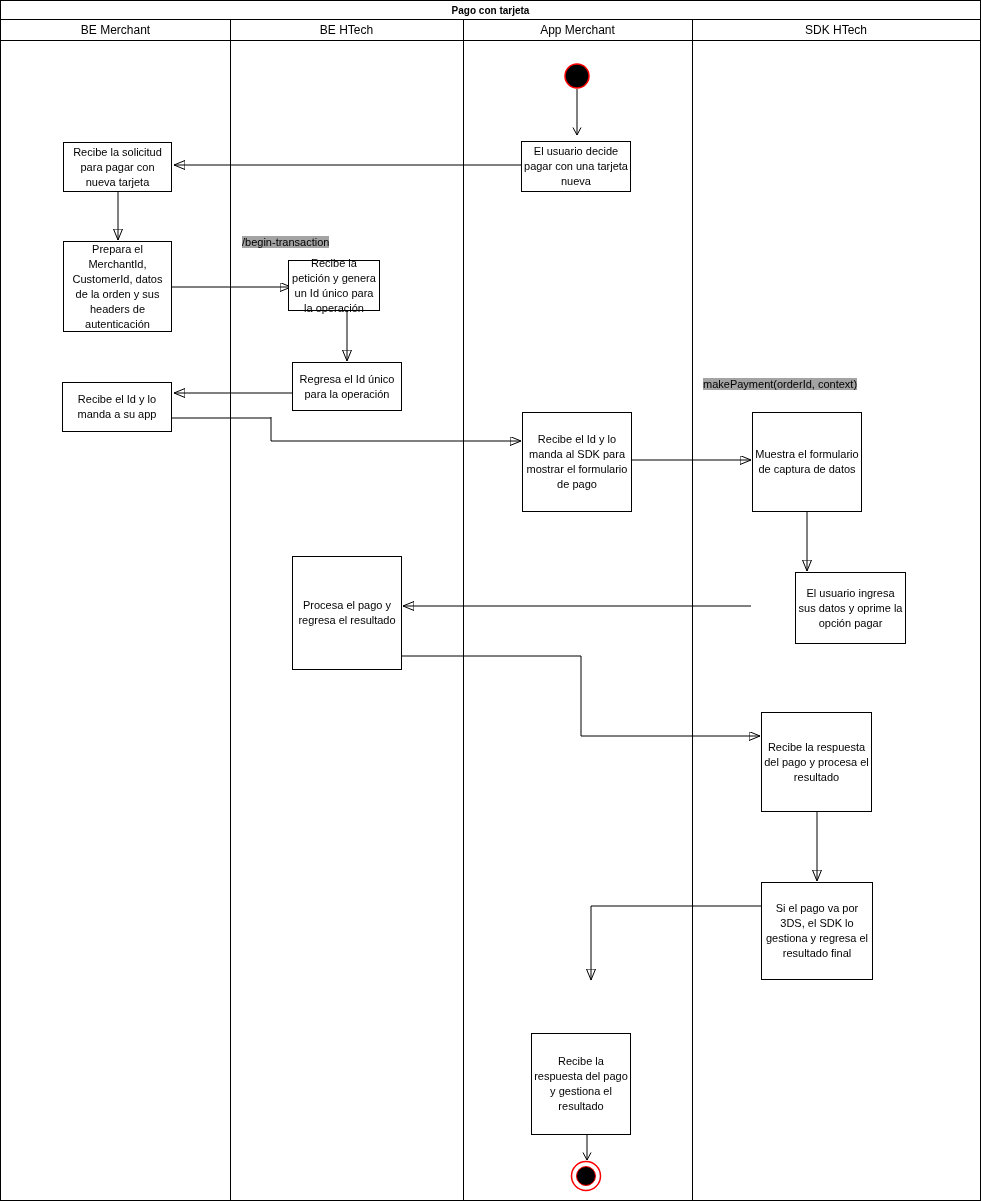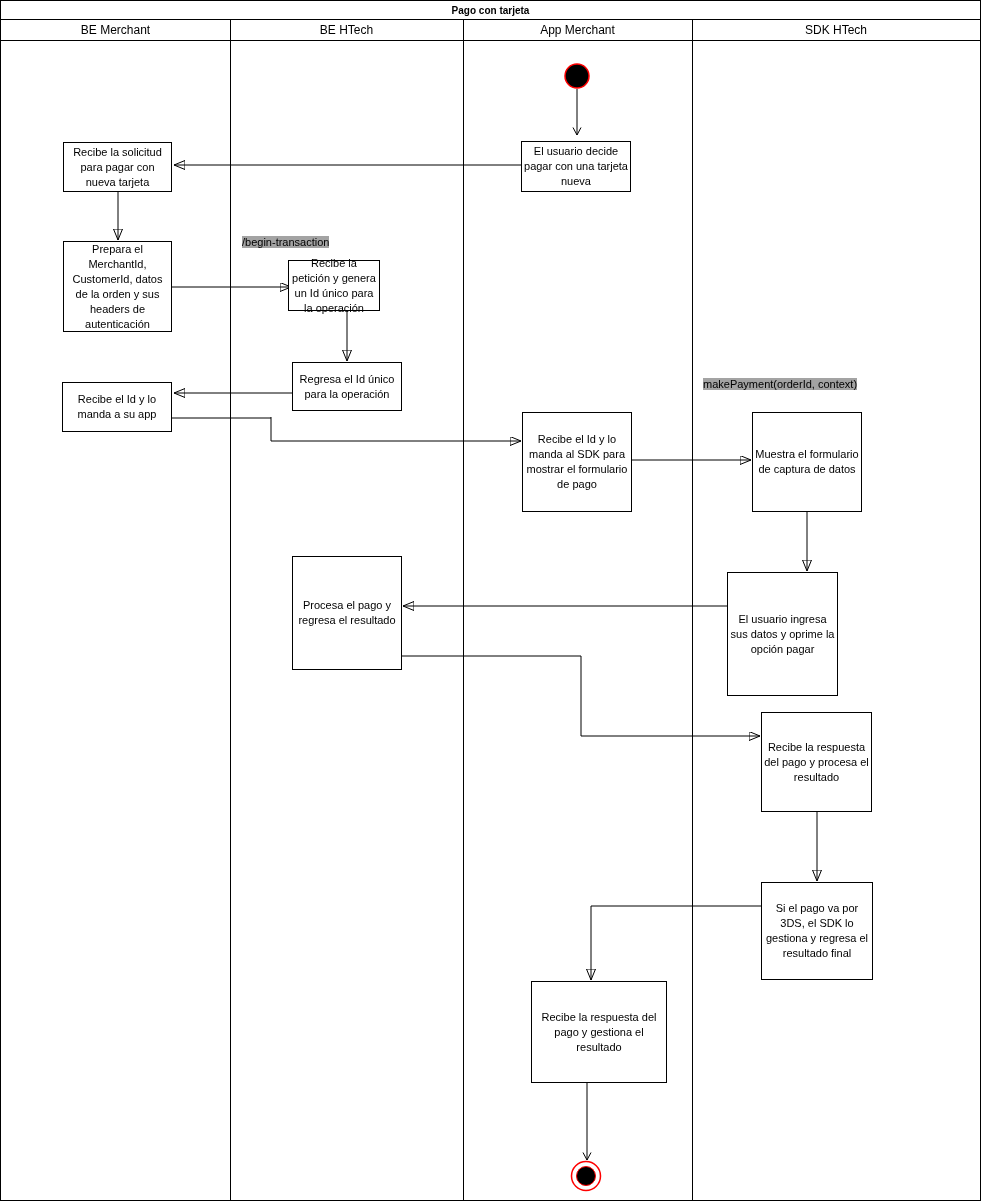--- a/index.html
+++ b/index.html
@@ -97,22 +97,22 @@
   </svg>
 
   <div class="node" style="left:520px;top:140px;width:110px;height:51px">El usuario decide pagar con una tarjeta nueva</div>
   <div class="node" style="left:62px;top:141px;width:109px;height:50px">Recibe la solicitud para pagar con nueva tarjeta</div>
   <div class="node" style="left:62px;top:240px;width:109px;height:91px">Prepara el MerchantId, CustomerId, datos de la orden y sus headers de autenticación</div>
   <div class="node" style="left:287px;top:259px;width:92px;height:51px">Recibe la petición y genera un Id único para la operación</div>
   <div class="node" style="left:291px;top:361px;width:110px;height:49px">Regresa el Id único para la operación</div>
   <div class="node" style="left:61px;top:381px;width:110px;height:50px">Recibe el Id y lo manda a su app</div>
   <div class="node" style="left:521px;top:411px;width:110px;height:100px">Recibe el Id y lo manda al SDK para mostrar el formulario de pago</div>
   <div class="node" style="left:751px;top:411px;width:110px;height:100px">Muestra el formulario de captura de datos</div>
-  <div class="node" style="left:726px;top:571px;width:111px;height:124px">El usuario ingresa sus datos y oprime la opción pagar</div>
+  <div class="node" style="left:794px;top:571px;width:111px;height:72px">El usuario ingresa sus datos y oprime la opción pagar</div>
   <div class="node" style="left:291px;top:555px;width:110px;height:114px">Procesa el pago y regresa el resultado</div>
   <div class="node" style="left:760px;top:711px;width:111px;height:100px">Recibe la respuesta del pago y procesa el resultado</div>
   <div class="node" style="left:760px;top:881px;width:112px;height:98px">Si el pago va por 3DS, el SDK lo gestiona y regresa el resultado final</div>
-  <div class="node" style="left:530px;top:980px;width:136px;height:102px">Recibe la respuesta del pago y gestiona el resultado</div>
+  <div class="node" style="left:530px;top:1032px;width:100px;height:102px">Recibe la respuesta del pago y gestiona el resultado</div>
 
   <div class="edge-label" style="left:241px;top:235px">/begin-transaction</div>
   <div class="edge-label" style="left:702px;top:377px">makePayment(orderId, context)</div>
 
 </div>
 
 </body></html>

